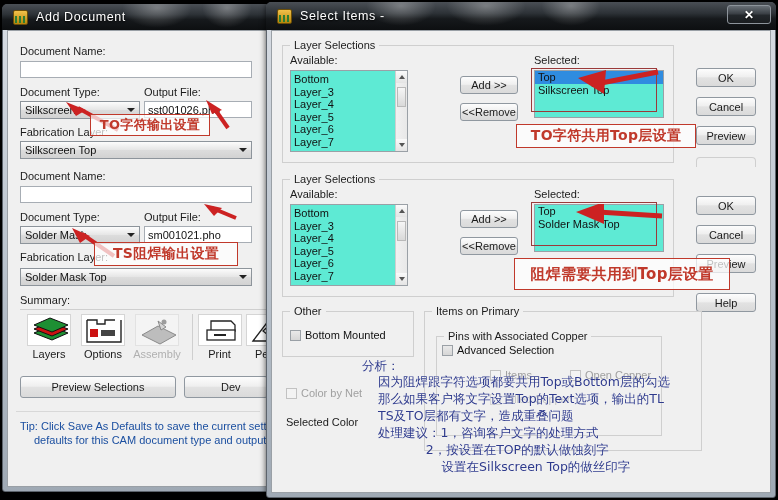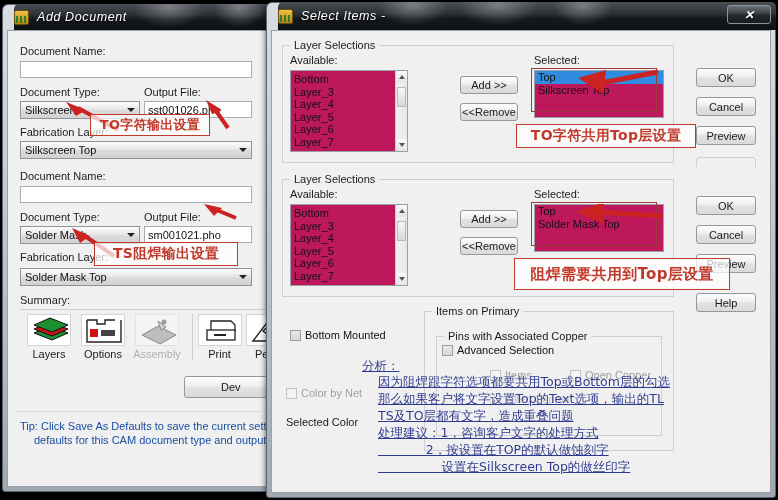--- a/index.html
+++ b/index.html
@@ -15,26 +15,25 @@
   
   .win { position:absolute; }
   .win-frame {
     position:absolute; inset:0;
     background:linear-gradient(180deg,#d8dde4 0%, #b9c2cc 55%, #9fa9b4 100%);
     border:1px solid #5d646c;
     border-radius:6px 6px 3px 3px;
     box-shadow:0 0 6px rgba(0,0,0,.7);
   }
   .titlebar {
-    position:absolute; left:12px; right:0; top:0; height:26px;
+    position:absolute; left:0; right:0; top:0; height:26px;
     border-radius:5px 5px 0 0;
     background:linear-gradient(180deg,#4a4f55 0%, #2d3237 40%, #16191c 60%, #0d0f11 100%);
-    display:flex; align-items:center; padding-left:0;
+    display:flex; align-items:center; padding-left:11px;
     overflow:hidden;
-    font-style:italic;
   }
   .titlebar .glow {
     position:absolute; top:-16px; height:40px; border-radius:50%;
     background:radial-gradient(ellipse at center, rgba(255,255,255,.30), rgba(255,255,255,0) 70%);
     pointer-events:none;
   }
   .app-icon {
     width:15px; height:15px; border-radius:2px; flex:0 0 auto;
     background:linear-gradient(180deg,#f2c14a 0%,#b8860b 100%);
     border:1px solid #6b4e08;
@@ -90,21 +89,21 @@
     cursor:pointer; white-space:nowrap;
   }
   .groupbox {
     position:absolute; border:1px solid #cfcfcf; background:transparent;
   }
   .group-title {
     position:absolute; top:-7px; left:7px; background:#f0f0f0;
     padding:0 4px; font-size:11px; color:#1b1b1b; white-space:nowrap;
   }
   .listbox {
-    position:absolute; background:#be185d; border:1px solid #9aa0a6; overflow:hidden;
+    position:absolute; background:#5eead4; border:1px solid #9aa0a6; overflow:hidden;
   }
   .listbox .item { font-size:11px; line-height:12.5px; padding-left:3px; color:#111; white-space:nowrap; }
   .scrollbar {
     position:absolute; right:0; top:0; bottom:0; width:12px;
     background:linear-gradient(90deg,#f1f1f1,#e8e8e8);
     border-left:1px solid #cfcfcf;
   }
   .sb-up, .sb-dn {
     position:absolute; left:0; right:0; height:12px;
     background:linear-gradient(180deg,#fafafa,#e4e4e4);
@@ -135,21 +134,20 @@
     display:flex; align-items:center; justify-content:center;
     background:rgba(255,255,255,.72);
     white-space:nowrap; letter-spacing:.3px;
   }
   .arrow { position:absolute; pointer-events:none; }
   .note-block {
     position:absolute; color:#2e3a8c;
     font-family:"DejaVu Sans", sans-serif;
     font-size:12.5px; line-height:16.5px; white-space:pre;
     text-shadow:0 0 1px rgba(255,255,255,.9);
-    text-decoration:underline;
   }
   .sel-highlight { background:#2f8ce0; color:#fff; }
 </style>
 </head>
 <body>
 
 <div class="win" id="add-doc-win" style="left:2px; top:4px; width:272px; height:488px;">
   <div class="win-frame"></div>
 
   <div class="titlebar">
@@ -253,20 +251,21 @@
         <div style="width:44px;height:32px;border:1px solid #d5d5d5;background:#fff;position:relative;">
           <svg viewBox="0 0 44 32" width="44" height="32">
             <path d="M6 26 L22 5 L32 26 Z" fill="none" stroke="#222" stroke-width="1.3"></path>
             <path d="M16 16 L28 5 l5 4 -12 11 z" fill="#fff" stroke="#222" stroke-width="1.3"></path>
           </svg>
         </div>
         <div class="lbl" style="margin-top:2px;padding-left:9px;">Per</div>
       </div>
     </div>
 
+    <div class="btn" style="position:absolute;left:12px;top:345px;width:156px;height:22px;">Preview Selections</div>
     <div class="btn" style="position:absolute;left:176px;top:345px;width:84px;height:22px;justify-content:flex-start;padding-left:36px;">Dev</div>
 
     <div style="position:absolute;left:8px;top:380px;right:8px;border-top:1px solid #d8d8d8;"></div>
 
     <div class="lbl" style="position:absolute;left:12px;top:388px;width:250px;line-height:14px;color:#1b4fa0;white-space:nowrap;">Tip: Click Save As Defaults to save the current settings as</div>
     <div class="lbl" style="position:absolute;left:26px;top:402px;width:250px;line-height:14px;color:#1b4fa0;white-space:nowrap;">defaults for this CAM document type and output devic</div>
   </div>
 
   <svg class="arrow" style="left:56px;top:96px;width:64px;height:34px;">
     <path d="M60 30 L20 8" stroke="#cc2222" stroke-width="4" fill="none"></path>
@@ -376,31 +375,34 @@
     <div class="listbox" style="left:262px;top:173px;width:130px;height:48px;">
       <div class="item" style="line-height:13px;">Top</div>
       <div class="item" style="line-height:13px;">Solder Mask Top</div>
     </div>
 
     <div class="btn" style="position:absolute;left:424px;top:165px;width:60px;height:19px;">OK</div>
     <div class="btn" style="position:absolute;left:424px;top:194px;width:60px;height:19px;">Cancel</div>
     <div class="btn" style="position:absolute;left:424px;top:223px;width:60px;height:19px;">Preview</div>
     <div class="btn" style="position:absolute;left:424px;top:262px;width:60px;height:19px;">Help</div>
 
+    <div class="groupbox" style="left:10px; top:280px; width:132px; height:46px;">
+      <div class="group-title">Other</div>
+    </div>
     <div class="chk gray" style="position:absolute;left:18px;top:298px;">
       <span class="box"></span>
       <span>Bottom Mounted</span>
     </div>
     <div class="chk disabled" style="position:absolute;left:14px;top:356px;">
       <span class="box"></span>
       <span>Color by Net</span>
     </div>
     <div class="lbl" style="position:absolute;left:14px;top:385px;">Selected Color</div>
 
-    <div class="groupbox" style="left:152px; top:280px; width:250px; height:140px;">
+    <div class="groupbox" style="left:152px; top:280px; width:278px; height:140px;">
       <div class="group-title">Items on Primary</div>
     </div>
     <div class="groupbox" style="left:164px; top:305px; width:226px; height:100px;">
       <div class="group-title" style="background:#f0f0f0;">Pins with Associated Copper</div>
     </div>
     <div class="chk gray" style="position:absolute;left:170px;top:313px;">
       <span class="box"></span>
       <span>Advanced Selection</span>
     </div>
     <div class="chk disabled" style="position:absolute;left:218px;top:338px;">

